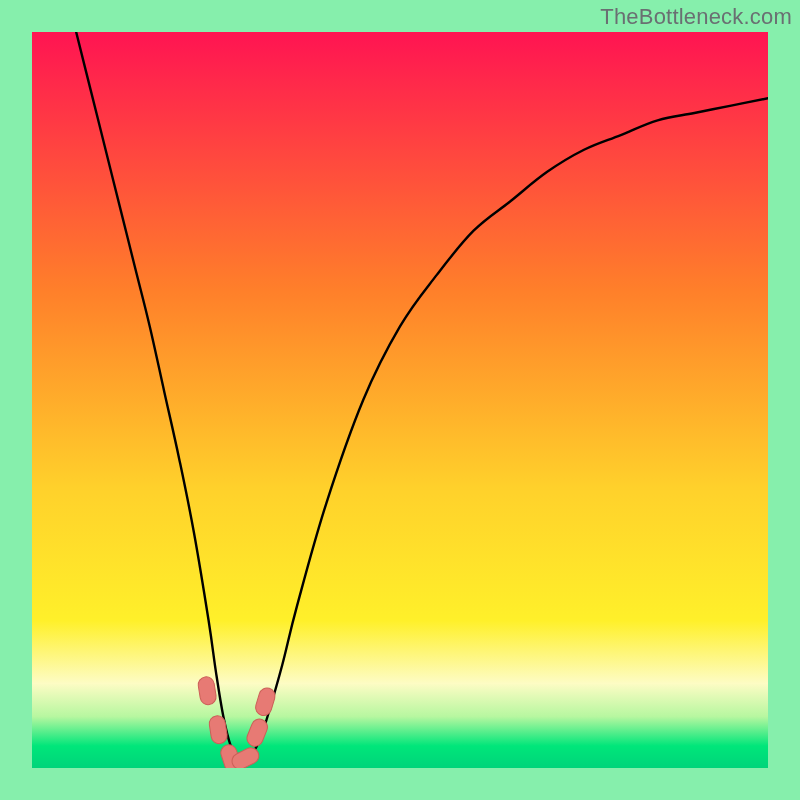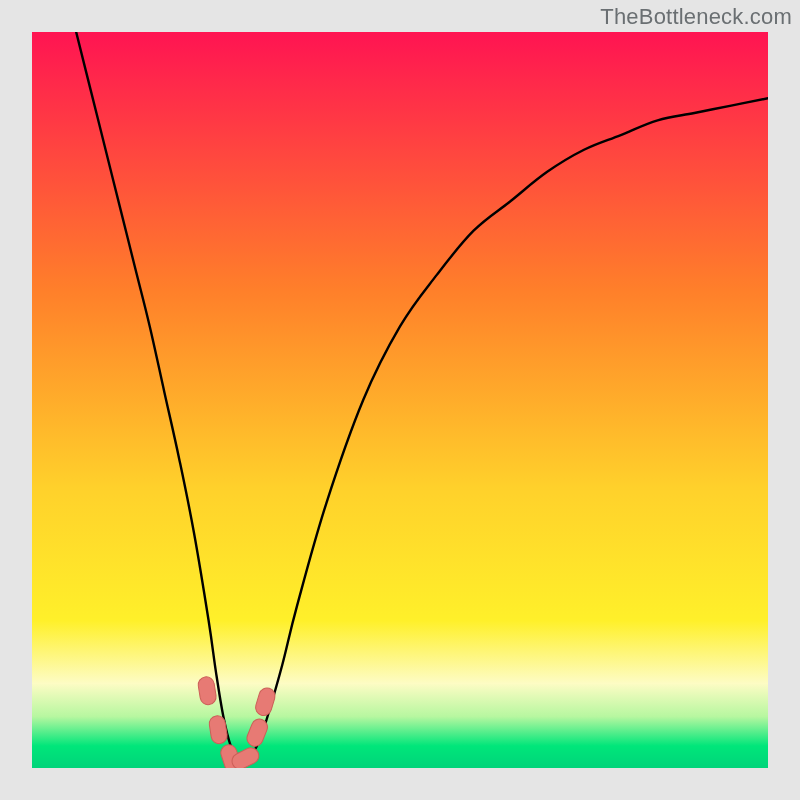--- a/index.html
+++ b/index.html
@@ -10,21 +10,21 @@
     background: #000;
     overflow: hidden;
     font-family: Arial, Helvetica, sans-serif;
   }
   .frame {
     position: absolute;
     left: 0;
     top: 0;
     width: 800px;
     height: 800px;
-    background: #e5e5e5;
+    background: #86efac;
   }
   .attrib {
     position: absolute;
     top: 4px;
     right: 8px;
     color: #6a6f72;
     font-size: 22px;
     letter-spacing: 0.2px;
     font-weight: 400;
   }

